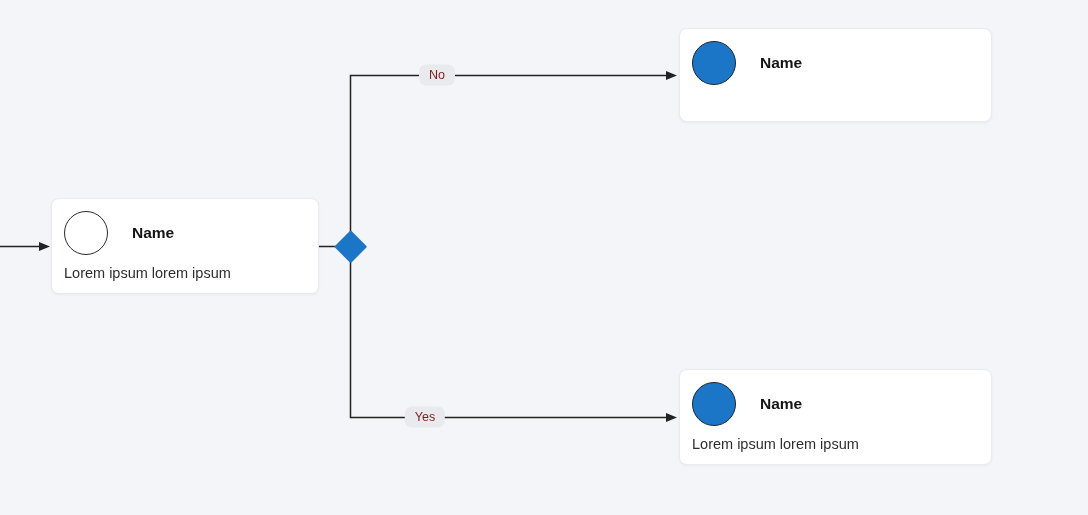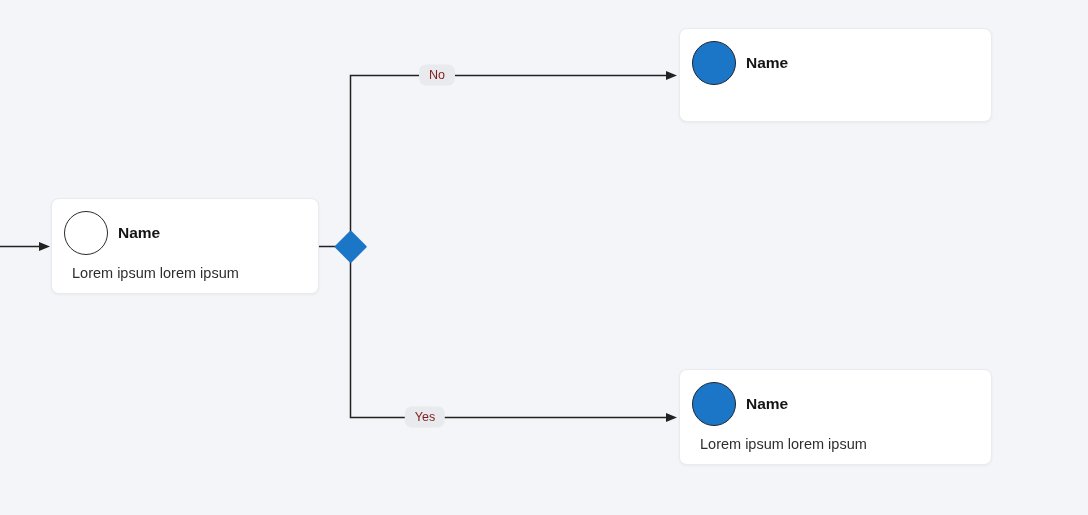--- a/index.html
+++ b/index.html
@@ -36,37 +36,37 @@
     border: 1px solid var(--card-border);
     border-radius: 8px;
     box-shadow: 0 1px 3px rgba(16,24,40,0.05);
     cursor: pointer;
   }
   .card-start  { left: 51px;  top: 198px; width: 268px; height: 96px; }
   .card-no     { left: 679px; top: 28px;  width: 313px; height: 94px; }
   .card-yes    { left: 679px; top: 369px; width: 313px; height: 96px; }
 
   .card-header {
-    display: flex; align-items: center; gap: 10px;
+    display: flex; align-items: center; gap: 24px;
     padding: 12px 12px 0 12px;
   }
   .avatar {
     width: 44px; height: 44px;
     border-radius: 50%;
     flex: 0 0 auto;
   }
   .avatar-outline { background: #ffffff; border: 1.5px solid #2b2b2b; }
   .avatar-filled  { background: var(--node-blue); border: 1.5px solid #1f2733; }
   .card-title {
     font-weight: bold;
     font-size: 15.5px;
     color: #141414;
   }
   .card-desc {
-    padding: 10px 12px 0 20px;
+    padding: 10px 12px 0 12px;
     font-size: 14.5px;
     color: #2e2e2e;
   }
 
   .edge-pill {
     position: absolute;
     transform: translate(-50%, -50%);
     background: var(--pill-bg);
     border-radius: 7px;
     padding: 3px 10px 4px 10px;

